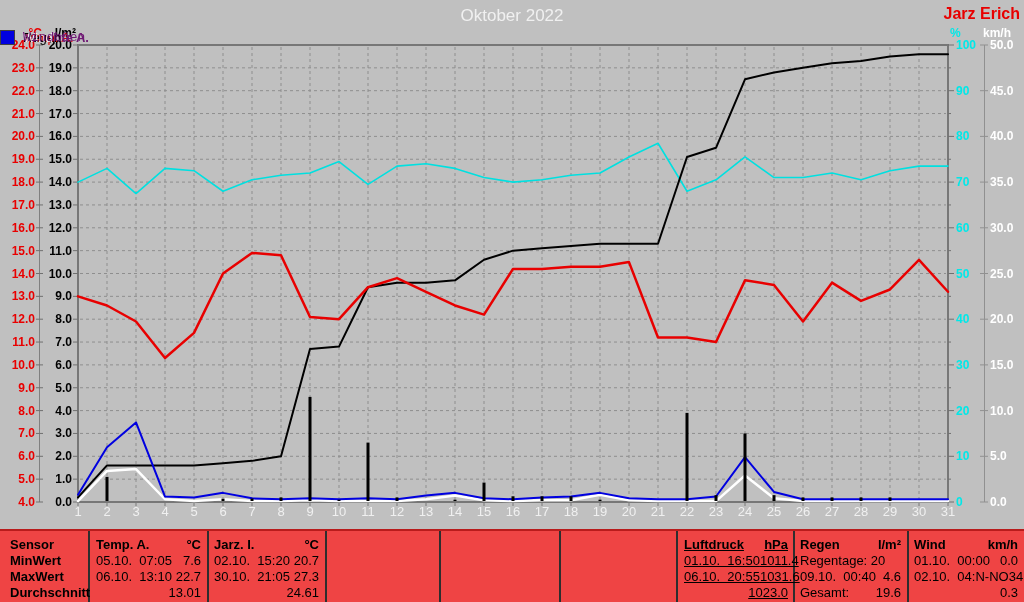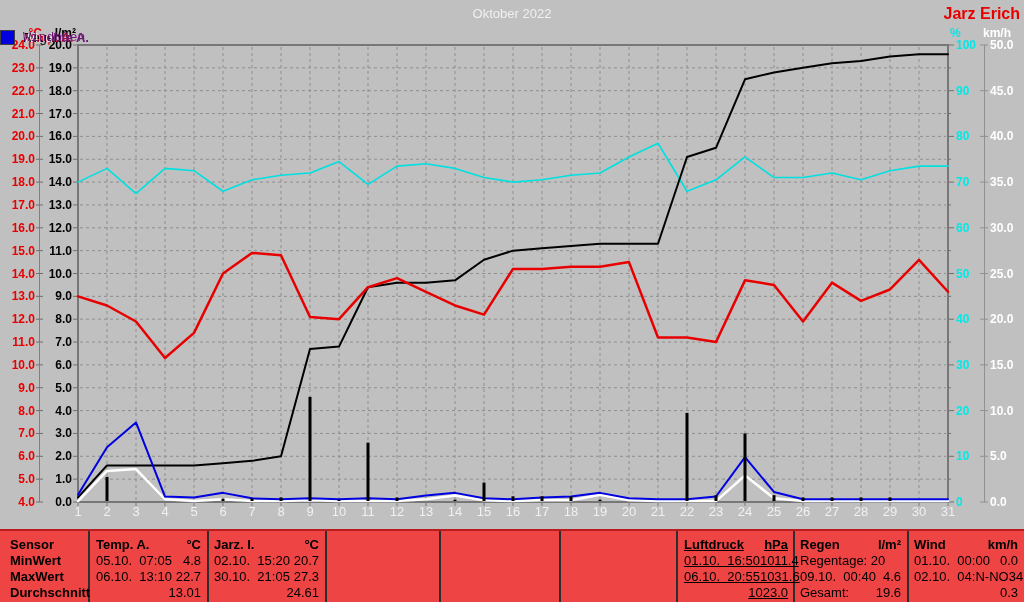--- a/index.html
+++ b/index.html
@@ -1,20 +1,20 @@
 <!DOCTYPE html>
 <html><head>
 <meta charset="utf-8">
 <style>
   html,body{margin:0;padding:0;background:#c0c0c0;}
   .screen{position:relative;width:1024px;height:602px;background:#c0c0c0;overflow:hidden;
           font-family:"Liberation Sans","DejaVu Sans",sans-serif;}
   
   .title{position:absolute;top:6px;left:0;width:1024px;text-align:center;
-         font-size:13px;color:#f0f0f0;}
+         font-size:17px;color:#f0f0f0;}
   .author{position:absolute;top:5px;right:4px;font-size:16px;font-weight:bold;color:#e80000;}
   
   .unit{position:absolute;top:26px;font-size:12px;font-weight:bold;}
   .unit-temp{left:18px;width:24px;text-align:right;color:#e80000;}
   .unit-rain{left:46px;width:30px;text-align:right;color:#000000;}
   .unit-hum{left:950px;color:#00e8e8;}
   .unit-wind{left:983px;color:#ffffff;}
   
   .legend-item{position:absolute;top:30px;height:15px;display:flex;align-items:center;font-size:13px;}
   .legend-item:nth-of-type(1){left:85px;}
@@ -368,21 +368,21 @@
 
     <div class="tcol col-sensor">
       <div class="trow b">Sensor</div>
       <div class="trow b">MinWert</div>
       <div class="trow b">MaxWert</div>
       <div class="trow b">Durchschnitt</div>
     </div>
 
     <div class="tcol col-tempa">
       <div class="trow"><span class="b">Temp. A.</span><span class="b">°C</span></div>
-      <div class="trow"><span>05.10.  07:05</span><span>4.8</span></div>
+      <div class="trow"><span>05.10.  07:05</span><span>7.6</span></div>
       <div class="trow"><span>06.10.  13:10</span><span>22.7</span></div>
       <div class="trow"><span></span><span>13.01</span></div>
     </div>
 
     <div class="tcol col-tempi">
       <div class="trow"><span class="b">Jarz. I.</span><span class="b">°C</span></div>
       <div class="trow"><span>02.10.  15:20</span><span>20.7</span></div>
       <div class="trow"><span>30.10.  21:05</span><span>27.3</span></div>
       <div class="trow"><span></span><span>24.61</span></div>
     </div>

